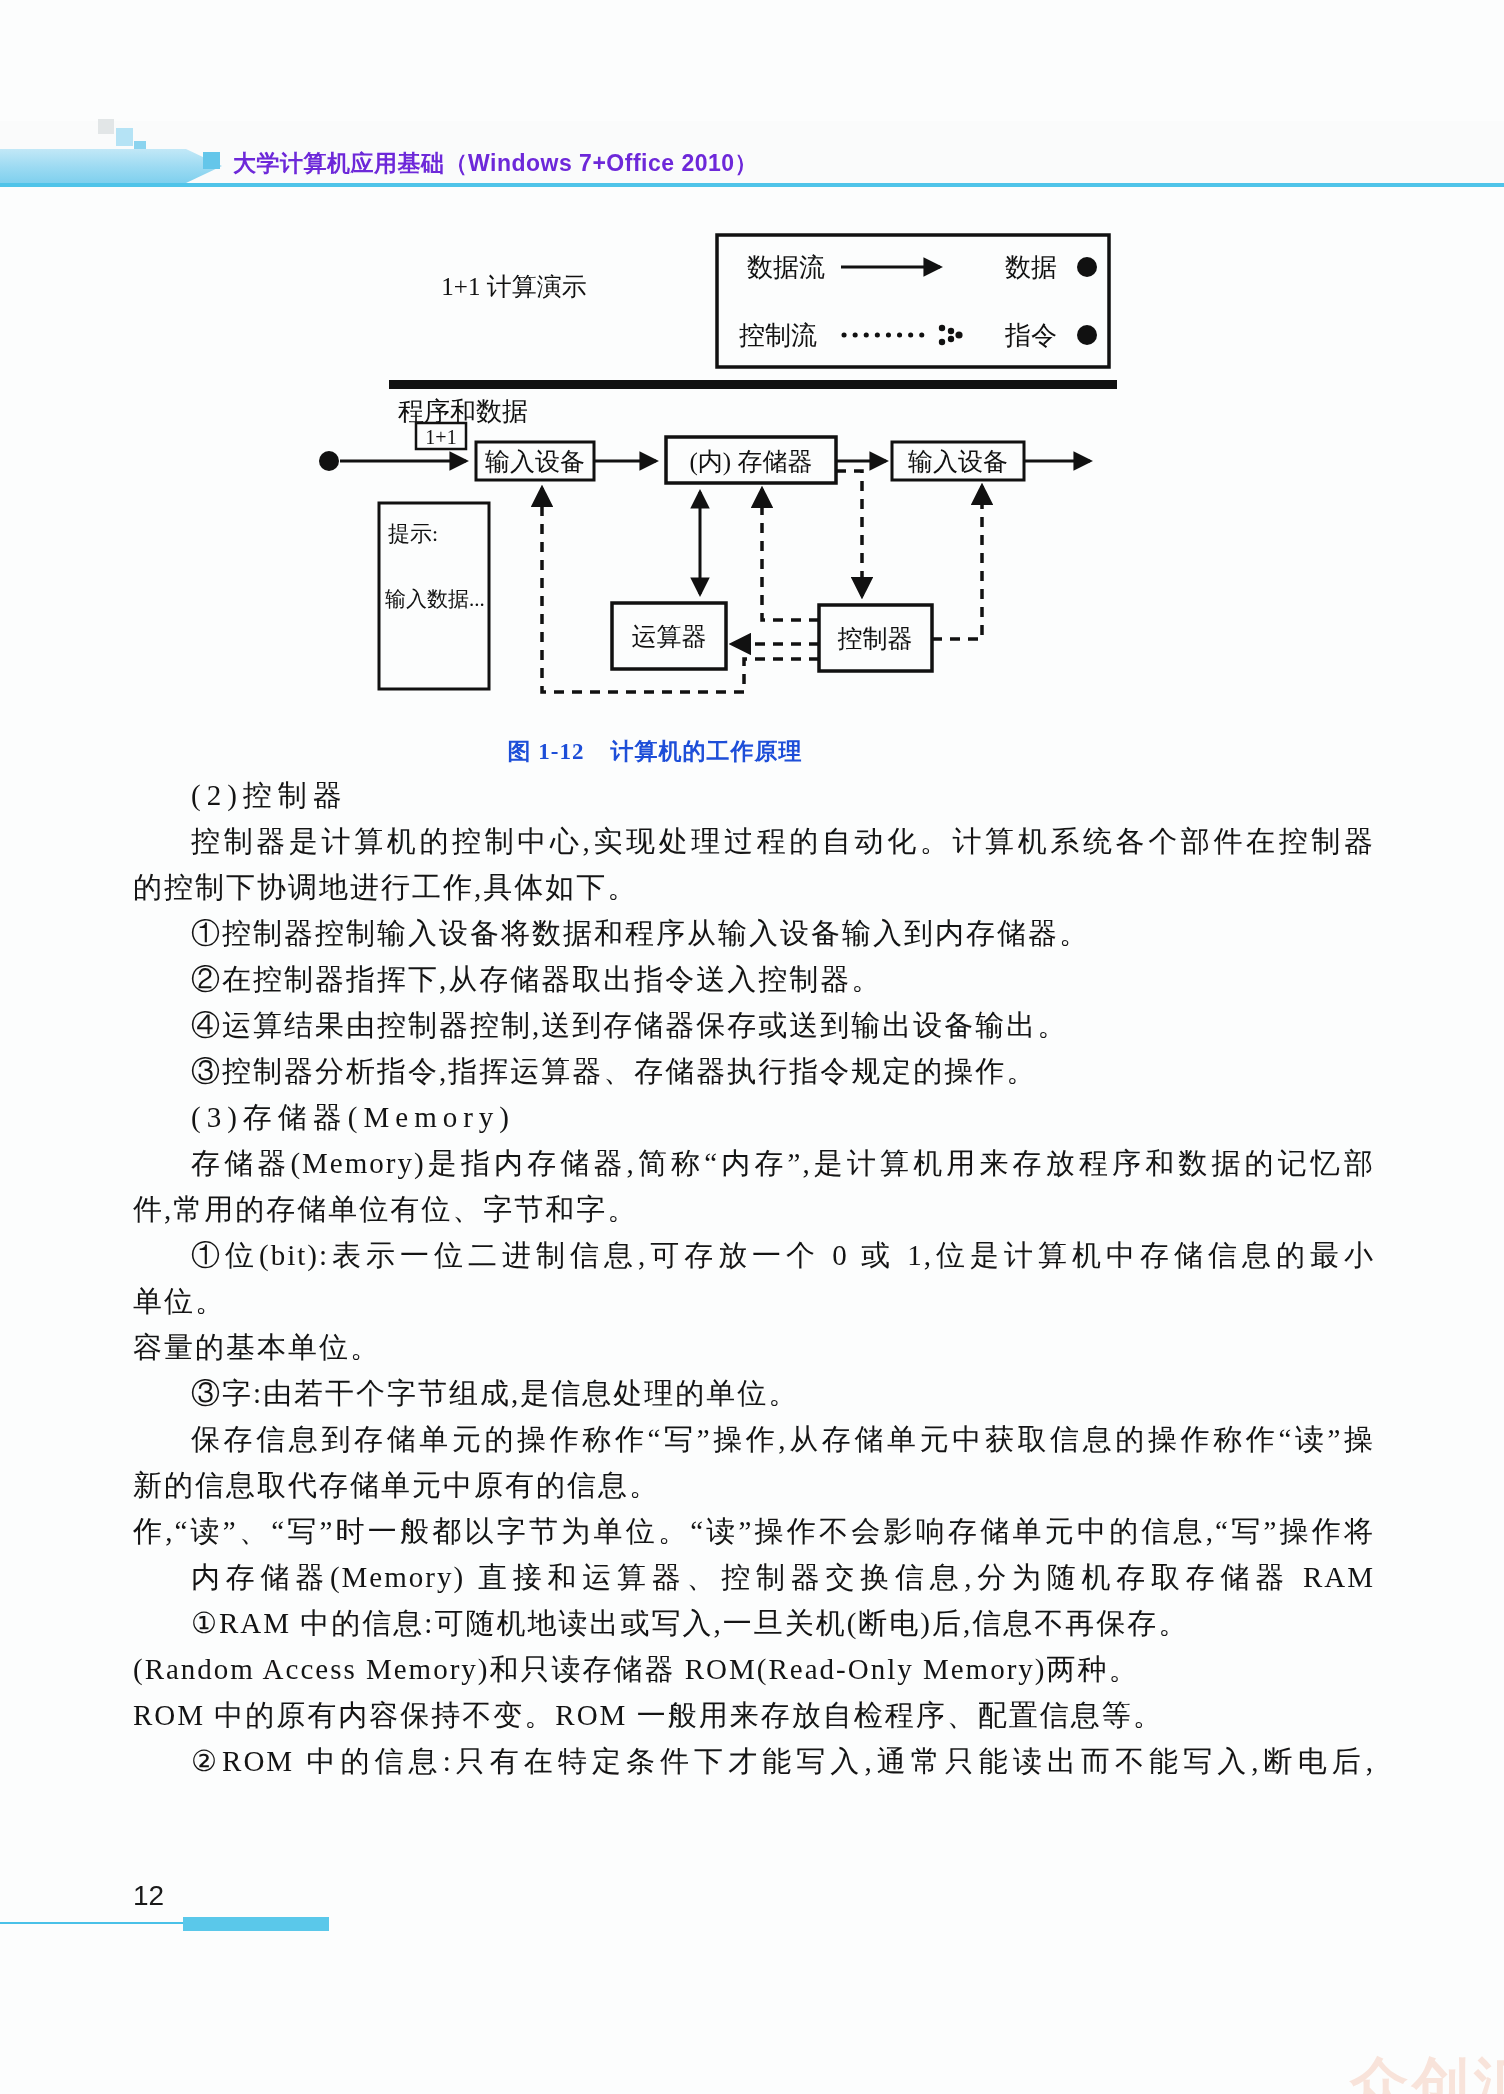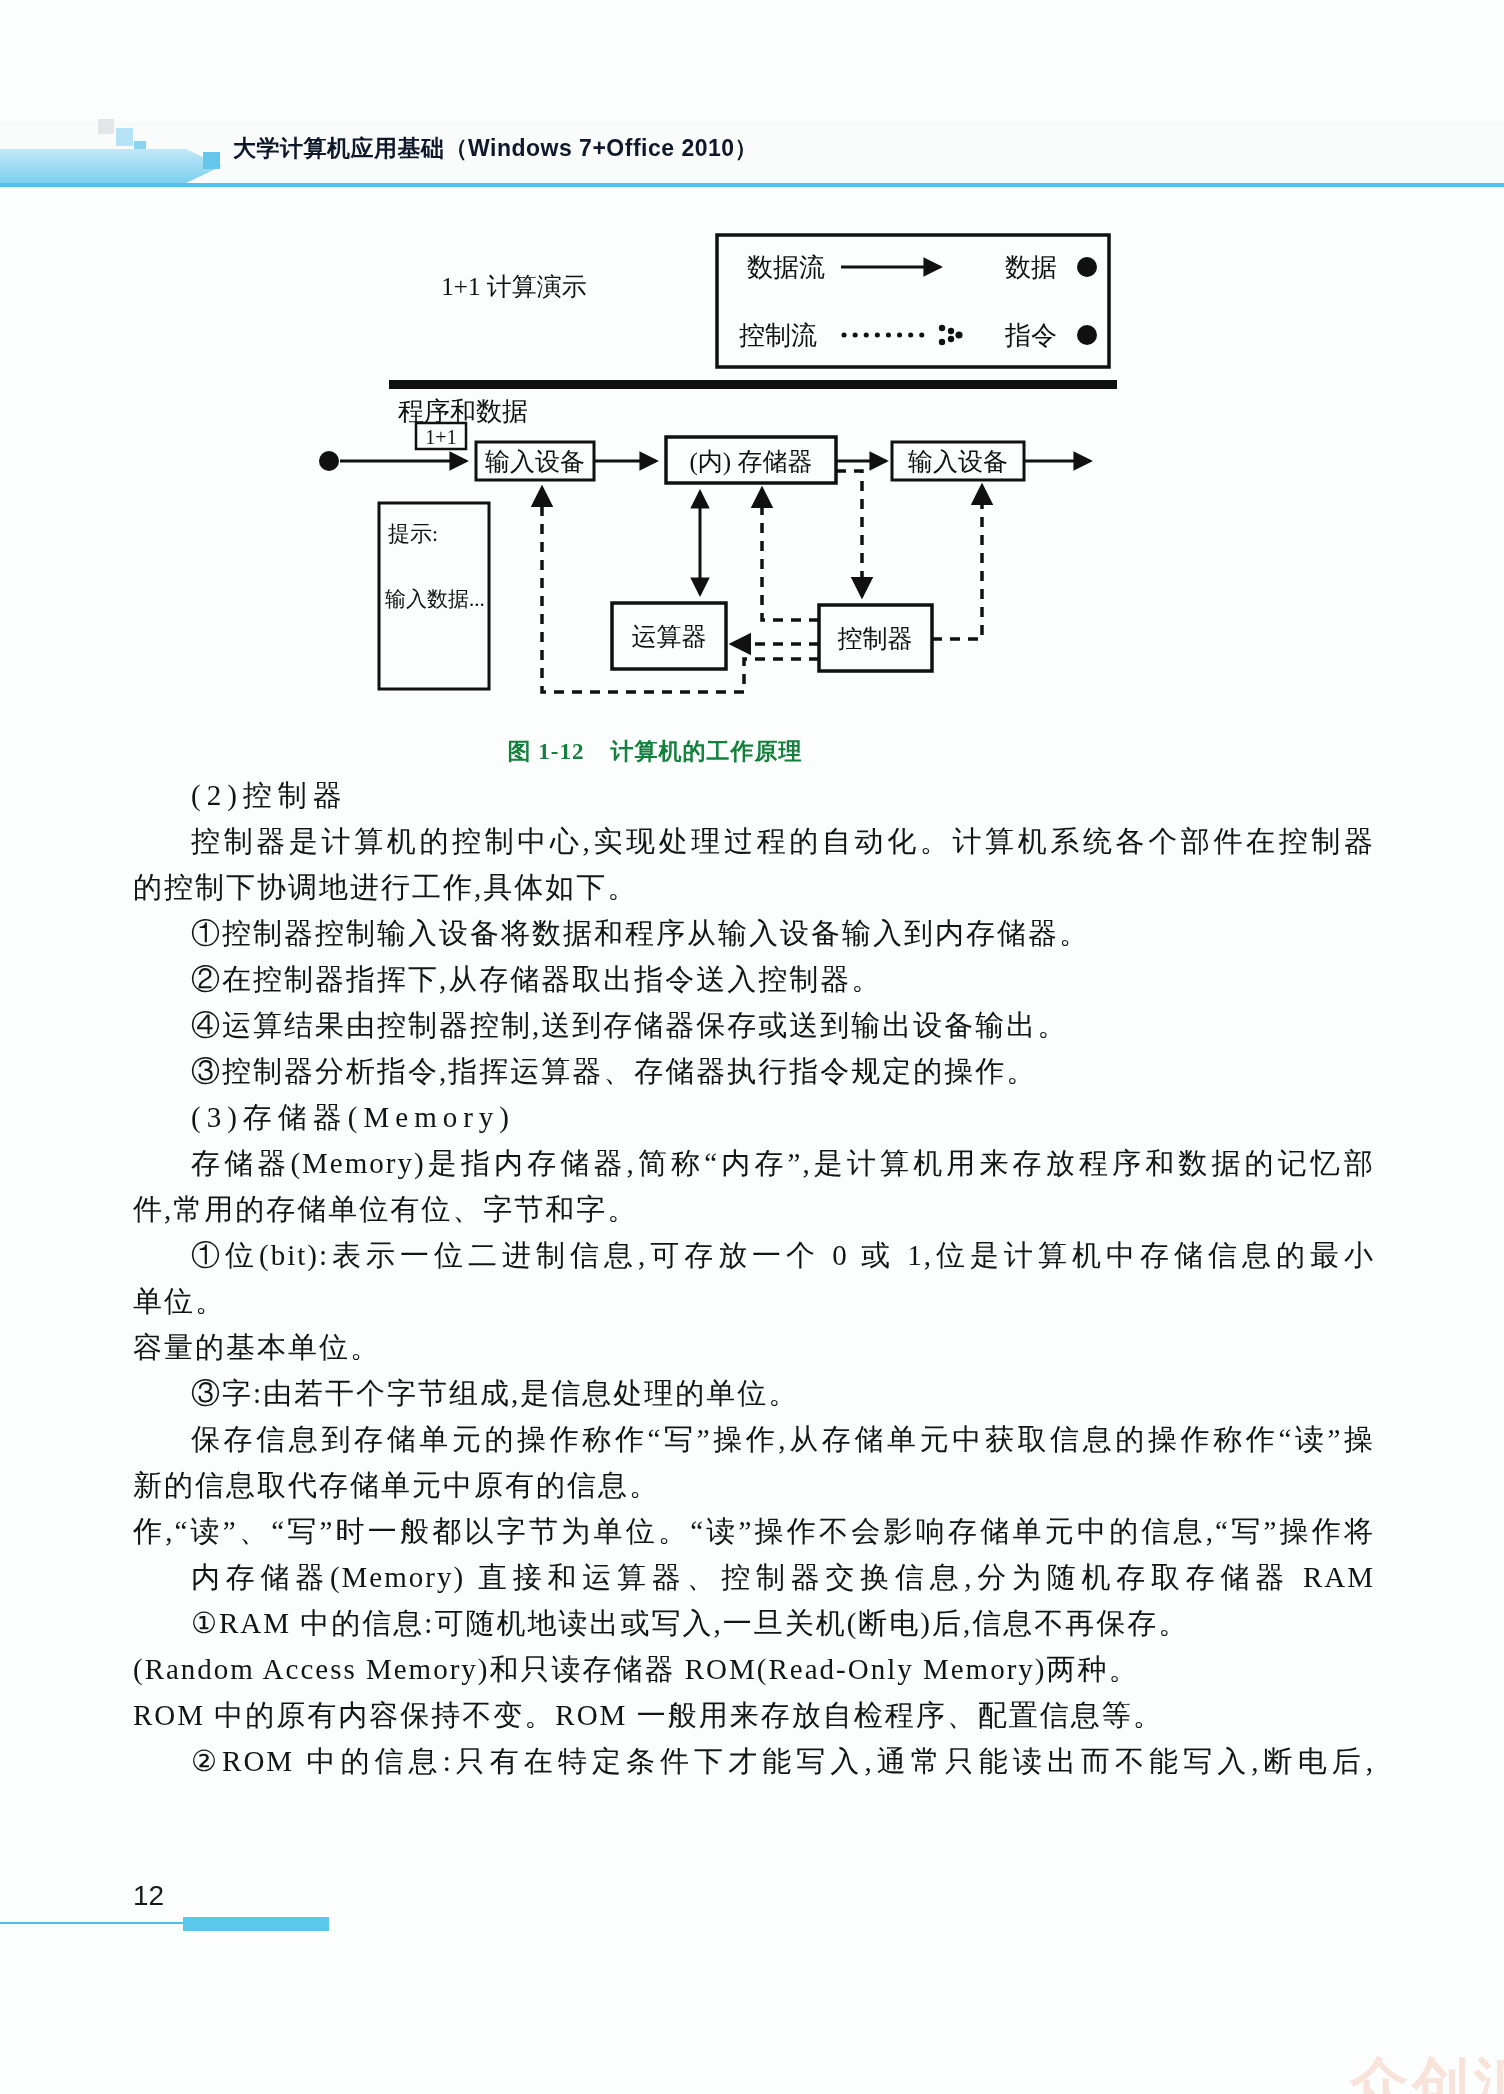--- a/index.html
+++ b/index.html
@@ -13,29 +13,29 @@
   .hdr-strip{position:absolute;left:0;top:121px;width:1504px;height:63px;background:#fafbfb;}
   .hdr-rule{position:absolute;left:0;top:183px;width:1504px;height:4px;background:#4fc4e9;}
   .hdr-band{position:absolute;left:0;top:149px;width:222px;height:34px;
     background:linear-gradient(180deg,#c2e8f7 0%,#9bdaf2 55%,#7fd0ee 100%);
     clip-path:polygon(0 0,186px 0,222px 50%,186px 100%,0 100%);}
   .sq{position:absolute;}
   .sq1{left:98px;top:119px;width:16px;height:15px;background:#e2e6e7;}
   .sq2{left:116px;top:128px;width:17px;height:18px;background:#b5e3f5;}
   .sq3{left:134px;top:141px;width:12px;height:13px;background:#8bd4ef;}
   .hdr-bullet{position:absolute;left:203px;top:152px;width:17px;height:17px;background:#64c6ea;}
-  .hdr-title{position:absolute;left:233px;top:133px;width:1000px;height:30px;
+  .hdr-title{position:absolute;left:233px;top:148px;width:1000px;height:30px;
     font-family:"Liberation Sans","DejaVu Sans",sans-serif;font-weight:bold;
-    font-size:23px;line-height:30px;color:#0f172a;letter-spacing:.5px;}
+    font-size:23px;line-height:30px;color:#6d28d9;letter-spacing:.5px;}
   
   .fig{position:absolute;left:292px;top:192px;width:830px;height:540px;}
   .fig svg{display:block;}
   .fig text{fill:#111;}
   .caption{position:absolute;left:240px;top:736px;width:830px;height:32px;
-    text-align:center;font-weight:bold;font-size:23px;line-height:32px;color:#15803d;letter-spacing:1px;}
+    text-align:center;font-weight:bold;font-size:23px;line-height:32px;color:#1d4ed8;letter-spacing:1px;}
   .caption .cap-label{margin-right:26px;}
   
   .bodytext{position:absolute;left:133px;top:772px;width:1242px;}
   .ln{height:46px;line-height:46px;font-size:29px;letter-spacing:2px;white-space:nowrap;}
   .ln.fill{white-space:normal;text-align:justify;text-align-last:justify;}
   .ln.ind{padding-left:58px;}
   .ln.sp{letter-spacing:6px;}
   
   .pagenum{position:absolute;left:133px;top:1880px;font-family:"Liberation Sans","DejaVu Sans",sans-serif;
     font-size:28px;color:#1a1a1a;}

